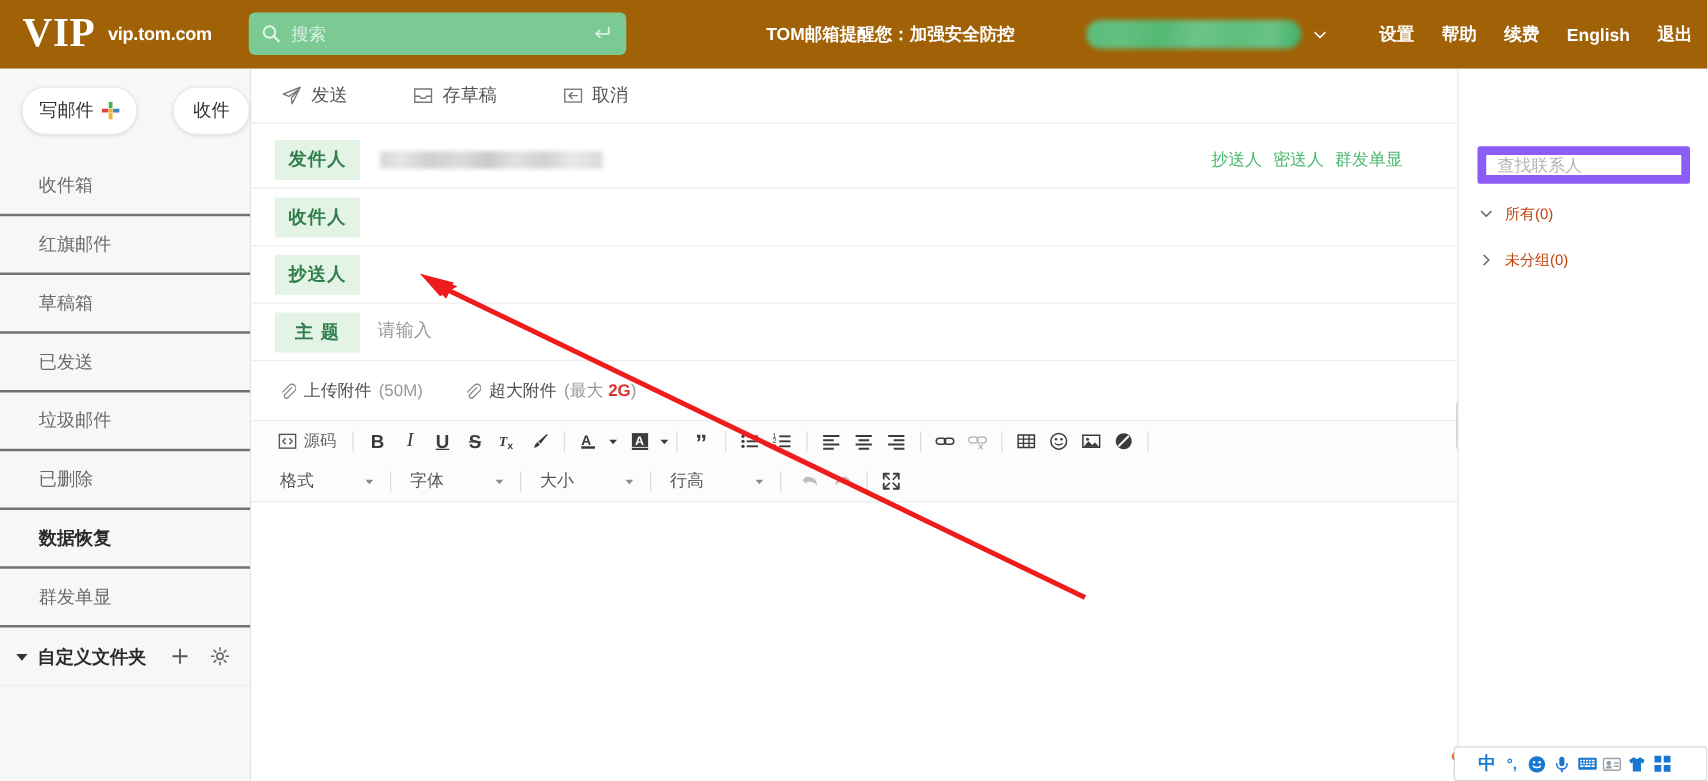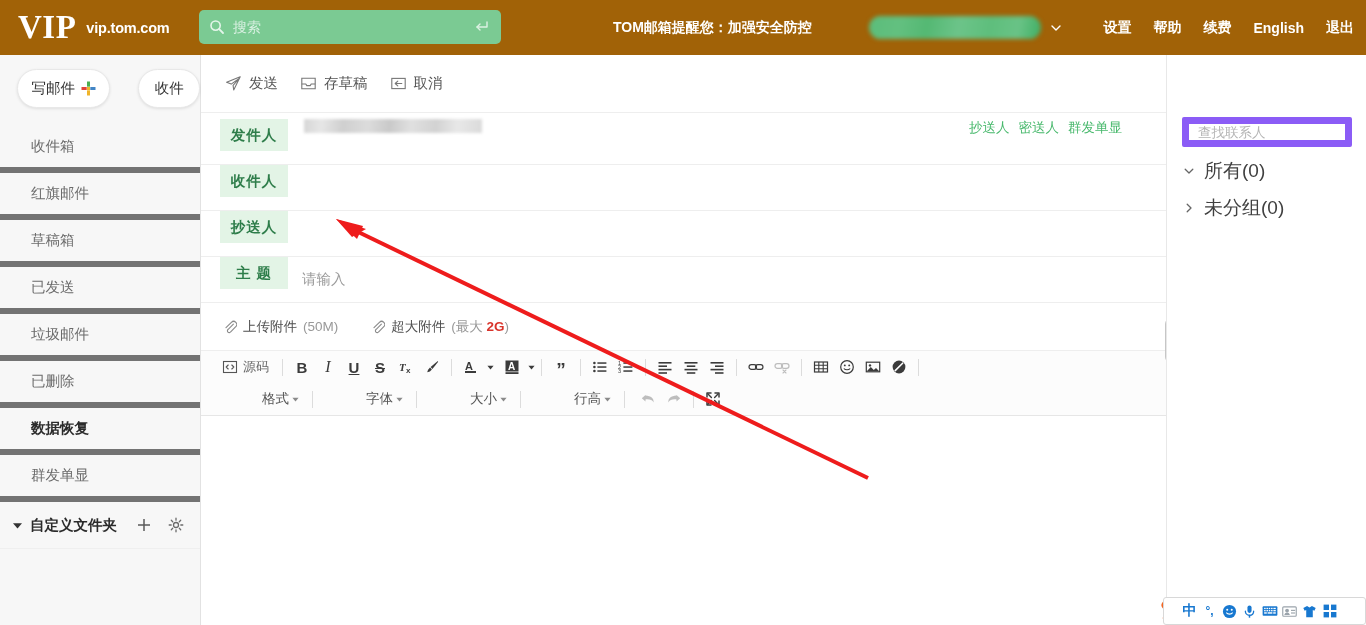--- a/index.html
+++ b/index.html
@@ -82,50 +82,50 @@
     font-family: "Liberation Sans", sans-serif;
   }
   .btn-compose { width: 94px; gap: 6px; }
   .btn-receive { width: 62px; }
   .plus-icon { width: 15px; height: 15px; display:block; }
 
   .folder-list { margin-top: 18px; }
   .folder-item {
     height: 47px; display: flex; align-items: center;
     padding-left: 31px; font-size: 14.5px; color: #6b6b6b;
-    border-bottom: 6px solid #737373; cursor: pointer;
+    border-bottom: 2px solid #737373; cursor: pointer;
   }
   .folder-item.active { color: #2b2b2b; font-weight: bold; }
   .custom-folder {
     height: 47px; display: flex; align-items: center;
     padding-left: 12px; font-size: 14.5px; color: #2b2b2b; font-weight: bold;
     border-bottom: 1px solid #efefef; cursor: pointer;
   }
   .tri-down { width: 11px; height: 11px; margin-right: 7px; display:block; }
   .cf-actions { margin-left: auto; margin-right: 16px; display: flex; align-items: center; gap: 16px; }
   .ic16 { width: 16px; height: 16px; display: block; cursor: pointer; }
 
   
   .main {
     position: absolute; left: 201px; top: 55px;
     width: 965px; height: 570px; background: #ffffff;
   }
   .compose-toolbar {
-    height: 58px; display: flex; align-items: center;
-    padding-left: 24px; gap: 22px; border-bottom: 1px solid #eeeeee;
+    height: 44px; display: flex; align-items: center;
+    padding-left: 24px; gap: 52px; border-bottom: 1px solid #eeeeee;
   }
   .tb-btn {
     display: flex; align-items: center; gap: 7px;
     font-size: 14.5px; color: #555555; cursor: pointer;
   }
   .tb-ic { width: 17px; height: 17px; display:block; }
 
   .compose-body { padding: 6px 0 0 0; }
   .field-row {
-    display: flex; align-items: flex-start; height: 46px;
+    display: flex; align-items: center; height: 46px;
     margin: 0 0 0 0; border-bottom: 1px solid #eeeeee;
     position: relative; padding-left: 19px; padding-right: 0;
   }
   .field-row:last-of-type { border-bottom: none; }
   .field-label {
     background: #e3f4e6; color: #2e7d4a; font-weight: bold;
     font-size: 14.5px; width: 68px; height: 32px;
     display: flex; align-items: center; justify-content: center;
     letter-spacing: 1px; flex: 0 0 auto;
   }
@@ -166,21 +166,21 @@
     width: 26px; height: 24px; display: flex; align-items: center; justify-content: center;
     cursor: pointer; color: #3b3b3b; font-size: 14px;
   }
   .ed-btn.lbl { width: auto; padding: 0 7px; gap: 5px; font-size: 13px; color: #666; }
   .ed-sep { width: 1px; height: 17px; background: #dcdcdc; margin: 0 6px; }
   .ed-btn.dis { opacity: 0.32; }
   .ed-ic { width: 16px; height: 16px; display: block; }
   .caret { width: 7px; height: 5px; display:block; margin-left: 3px; }
   .ed-select {
     width: 91px; height: 24px; display: flex; align-items: center;
-    justify-content: flex-end; padding: 0 7px 0 9px;
+    justify-content: space-between; padding: 0 7px 0 9px;
     font-size: 13.5px; color: #555; cursor: pointer;
   }
   .edit-area { height: 205px; background: #ffffff; }
 
   
   .collapse-handle {
     position: absolute; left: 1165px; top: 318px;
     width: 12px; height: 45px; background: #c6c6c6;
     border-radius: 6px; display: flex; align-items: center; justify-content: center;
     cursor: pointer;
@@ -196,21 +196,21 @@
     margin: 62px 15px 0 15px; height: 30px;
     border: 7px solid #8b5cf6; border-radius: 2px;
     width: 170px; padding: 0 9px; outline: none;
     font-size: 13.5px; color: #333; background: #fff;
     font-family: "Liberation Sans", sans-serif;
   }
   .contact-search::placeholder { color: #b4b4b4; }
   .tree-item {
     display: flex; align-items: center; gap: 9px;
     padding-left: 16px; height: 26px; margin-top: 11px;
-    font-size: 19px; color: #404040; cursor: pointer;
+    font-size: 12px; color: #c2410c; cursor: pointer;
   }
   .tree-chev { width: 12px; height: 12px; display:block; }
 
   
   .arrow-svg { position: absolute; left: 0; top: 0; width: 1366px; height: 625px; pointer-events: none; }
 
   
   .ime-bar {
     position: absolute; left: 1163px; top: 597px;
     width: 203px; height: 28px; background: #ffffff;

